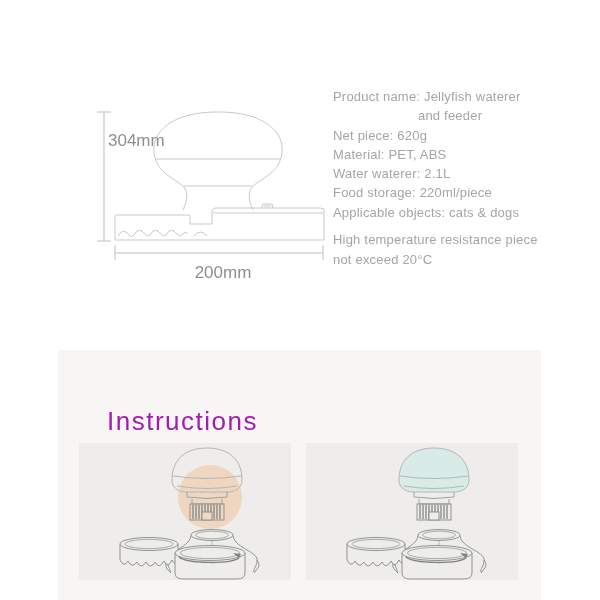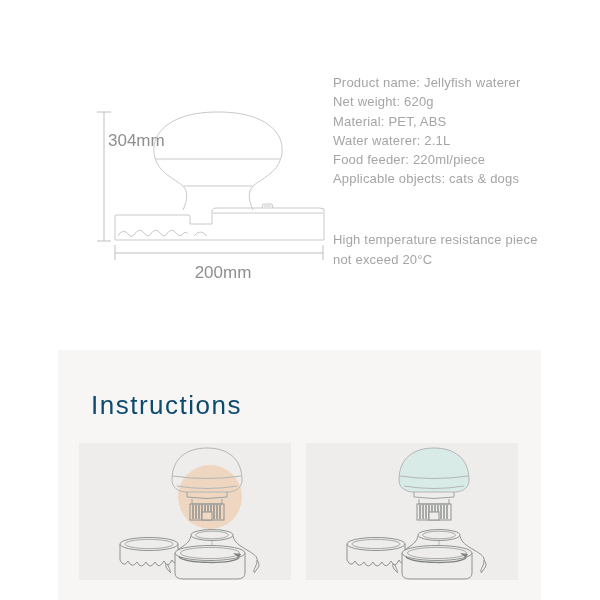--- a/index.html
+++ b/index.html
@@ -10,39 +10,39 @@
   }
 
   
   .diagram {
     position:absolute; left:90px; top:90px; width:250px; height:200px;
   }
   .diagram text {
     font-family:"Liberation Sans", sans-serif;
   }
   .specs {
-    position:absolute; left:333px; top:73px;
+    position:absolute; left:333px; top:87px;
     font-size:13px; line-height:19.3px; color:#a5a5a5;
     letter-spacing:0.2px; white-space:nowrap;
   }
   .spec-indent { padding-left:85px; }
   .note {
     position:absolute; left:333px; top:230px;
     font-size:13px; line-height:19.5px; color:#a5a5a5;
     letter-spacing:0.2px; white-space:nowrap;
   }
 
   
   .instructions {
     position:absolute; left:58px; top:350px;
     width:483px; height:250px; background:#f7f6f5;
   }
   .instructions-title {
-    position:absolute; left:33px; top:40px; margin:0;
-    font-size:26px; font-weight:400; color:#0c4a6e;
+    position:absolute; left:33px; top:40px; margin:16px;
+    font-size:26px; font-weight:400; color:#a21caf;
     letter-spacing:1.5px;
   }
   .cards {
     position:absolute; left:21px; top:93px;
     display:flex; gap:15px;
   }
   .card { width:212px; height:137px; background:#eeedec; }
   .card svg { display:block; width:212px; height:137px; }
 
   
@@ -132,24 +132,25 @@
 
       <path d="M122,121 Q122,118 127,118 L230,118 L234,119 L234,150 M123,123 L233,123"></path>
       <path d="M172,118 L173,114 L182,114 L183,118 M174,116 L181,116"></path>
 
       <path d="M25,150 L234,150"></path>
     </g>
   </svg>
 
   <div class="specs">
     <div class="spec-line">Product name: Jellyfish waterer</div>
-    <div class="spec-line">Net weight: 620g</div>
+    <div class="spec-line spec-indent">and feeder</div>
+    <div class="spec-line">Net piece: 620g</div>
     <div class="spec-line">Material: PET, ABS</div>
     <div class="spec-line">Water waterer: 2.1L</div>
-    <div class="spec-line">Food feeder: 220ml/piece</div>
+    <div class="spec-line">Food storage: 220ml/piece</div>
     <div class="spec-line">Applicable objects: cats &amp; dogs</div>
   </div>
 
   <div class="note">
     <div>High temperature resistance piece</div>
     <div>not exceed 20°C</div>
   </div>
 
   <div class="instructions">
     <h2 class="instructions-title">Instructions</h2>

